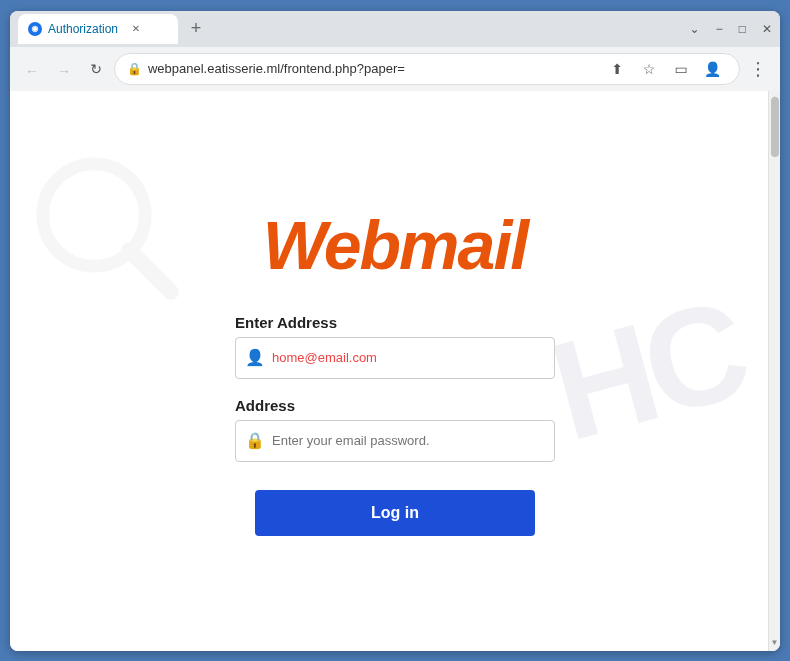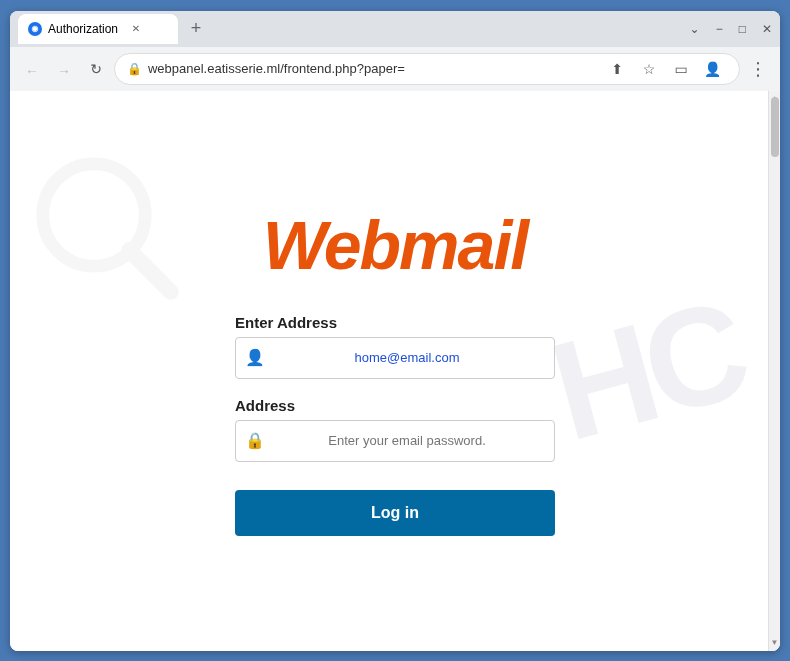--- a/index.html
+++ b/index.html
@@ -59,21 +59,21 @@
       align-items: center;
       justify-content: center;
       font-size: 8px;
       color: white;
       font-weight: bold;
       flex-shrink: 0;
     }
 
     .tab-title {
       font-size: 12px;
-      color: #000000;
+      color: #0369a1;
       white-space: nowrap;
       overflow: hidden;
       text-overflow: ellipsis;
       max-width: 120px;
     }
 
     .tab-close {
       width: 16px;
       height: 16px;
       border-radius: 50%;
@@ -263,30 +263,29 @@
       font-size: 16px;
     }
 
     .form-input {
       width: 100%;
       height: 42px;
       border: 1px solid #ccc;
       border-radius: 4px;
       padding: 0 12px 0 36px;
       font-size: 13px;
-      color: #1d4ed8;
+      color: #ef4444;
       outline: none;
       background: #fff;
-      text-align: center;
     }
 
     .login-btn {
-      width: 320px;
+      width: 280px;
       height: 46px;
-      background: #0369a1;
+      background: #1d4ed8;
       border: none;
       border-radius: 4px;
       color: #fff;
       font-size: 16px;
       font-weight: bold;
       cursor: pointer;
       margin-top: 10px;
     }
 
     

